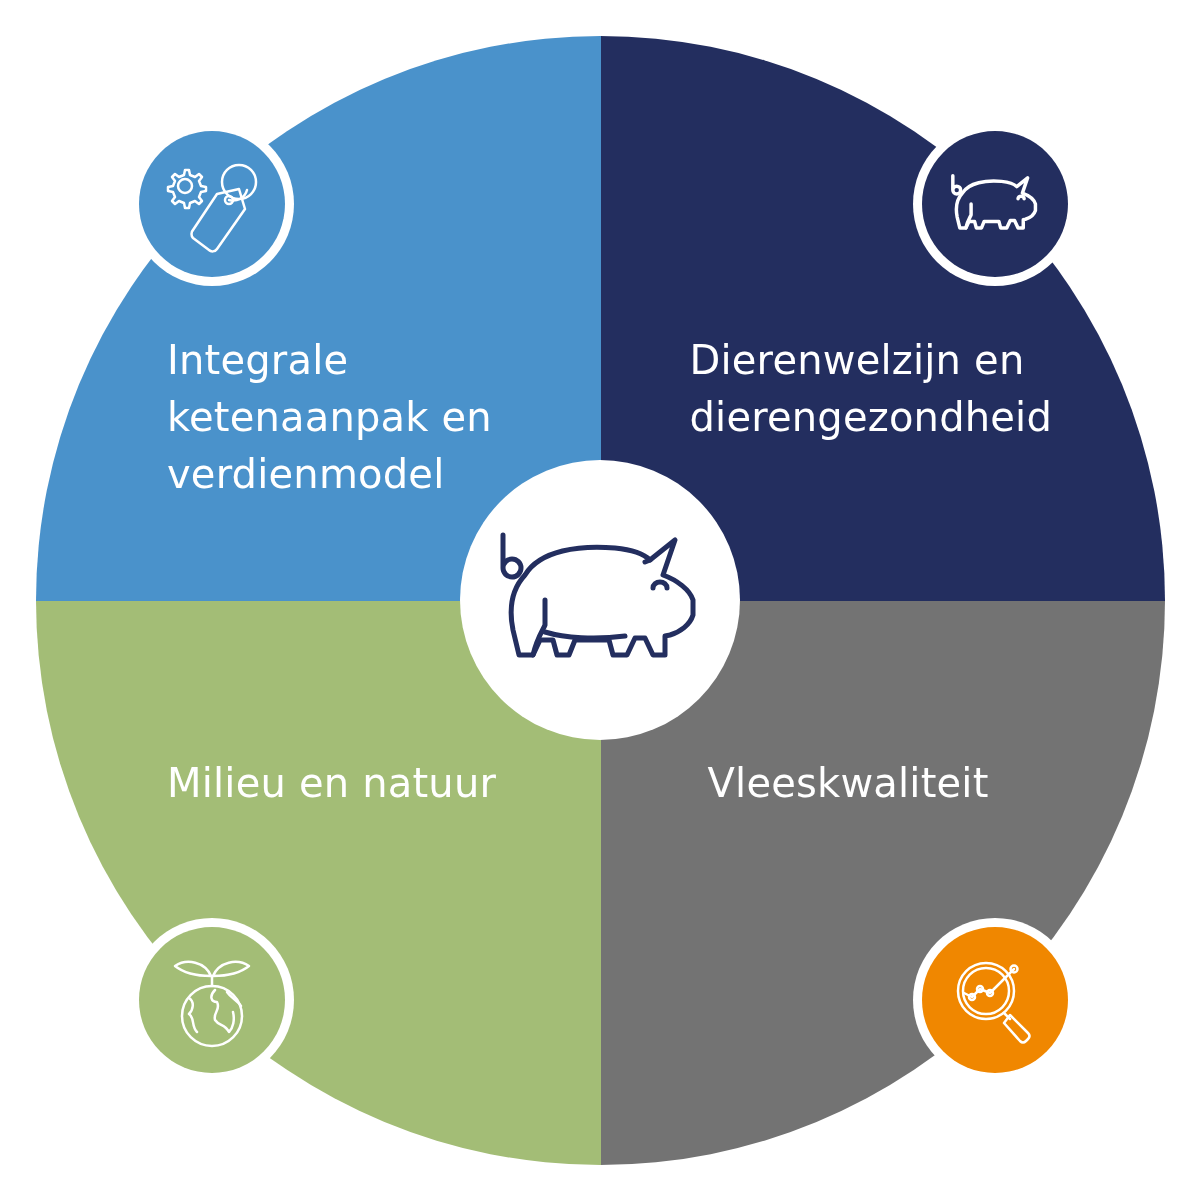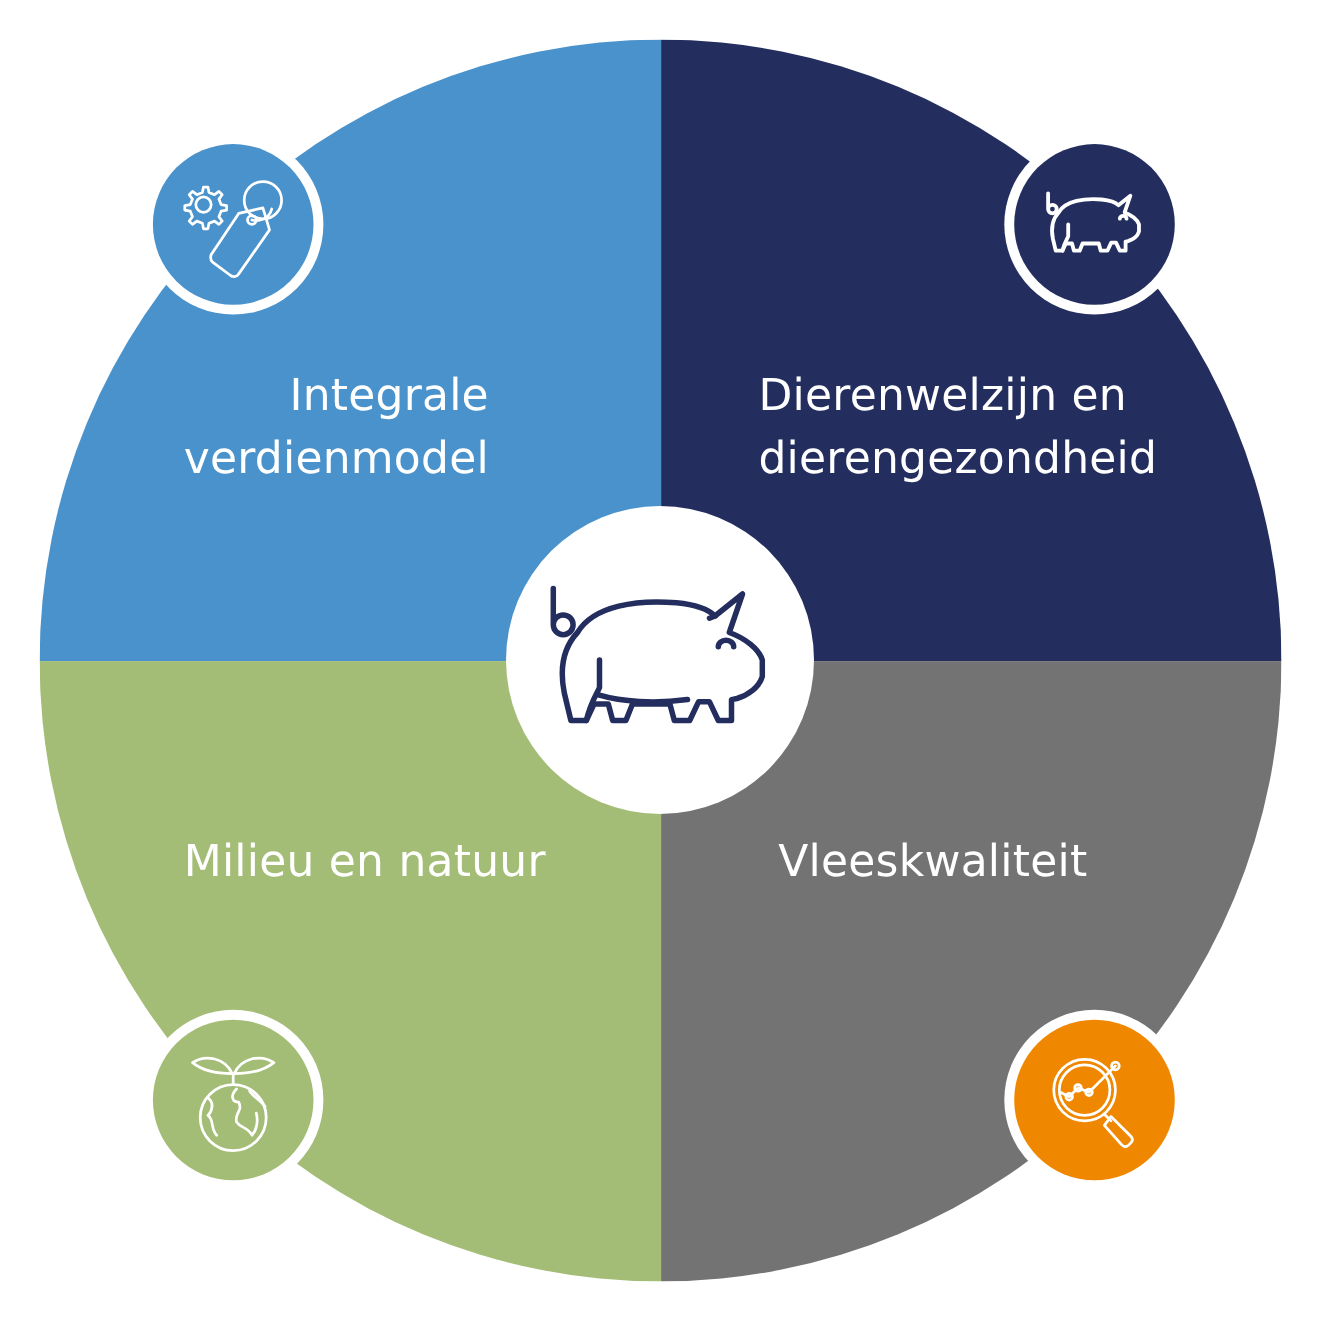--- a/index.html
+++ b/index.html
@@ -1,35 +1,36 @@
 <!DOCTYPE html>
 <html><head>
 <meta charset="utf-8">
 <style>
   html, body { margin: 0; padding: 0; background: #ffffff; }
   body { width: 1200px; height: 1200px; position: relative; overflow: hidden; font-family: "DejaVu Sans", "Liberation Sans", sans-serif; }
   .wheel { position: absolute; left: 36px; top: 36px; width: 1129px; height: 1129px; border-radius: 50%; overflow: hidden; }
   .quad { position: absolute; width: 50%; height: 50%; }
-  .q-tl { left: 0; top: 0; text-align: right; }
+  .q-tl { left: 0; top: 0; }
   .q-tr { right: 0; top: 0; }
   .q-bl { left: 0; bottom: 0; }
   .q-br { right: 0; bottom: 0; }
   .label { position: absolute; color: #ffffff; font-size: 40px; line-height: 57px; letter-spacing: 0.2px; white-space: nowrap; }
   .center { position: absolute; left: 460px; top: 460px; width: 280px; height: 280px; border-radius: 50%; background: #ffffff; display: flex; align-items: center; justify-content: center; }
   .badge { position: absolute; width: 164px; height: 164px; border-radius: 50%; background: #ffffff; display: flex; align-items: center; justify-content: center; }
   .badge-inner { width: 146px; height: 146px; border-radius: 50%; display: flex; align-items: center; justify-content: center; }
   svg { display: block; }
 </style>
 </head>
 <body>
 
 <div class="wheel">
   <div class="quad q-tl" style="background:#4a92cb;">
     <div class="label" style="left:131px; top:296px;">
       <div>Integrale</div>
+      <div>ketenaanpak en</div>
       <div>verdienmodel</div>
     </div>
   </div>
   <div class="quad q-bl" style="background:#a3bd76;">
     <div class="label" style="left:131px; top:154px;">
       <div>Milieu en natuur</div>
     </div>
   </div>
   <div class="quad q-tr" style="background:#232e5f;">
     <div class="label" style="left:89px; top:296px;">

